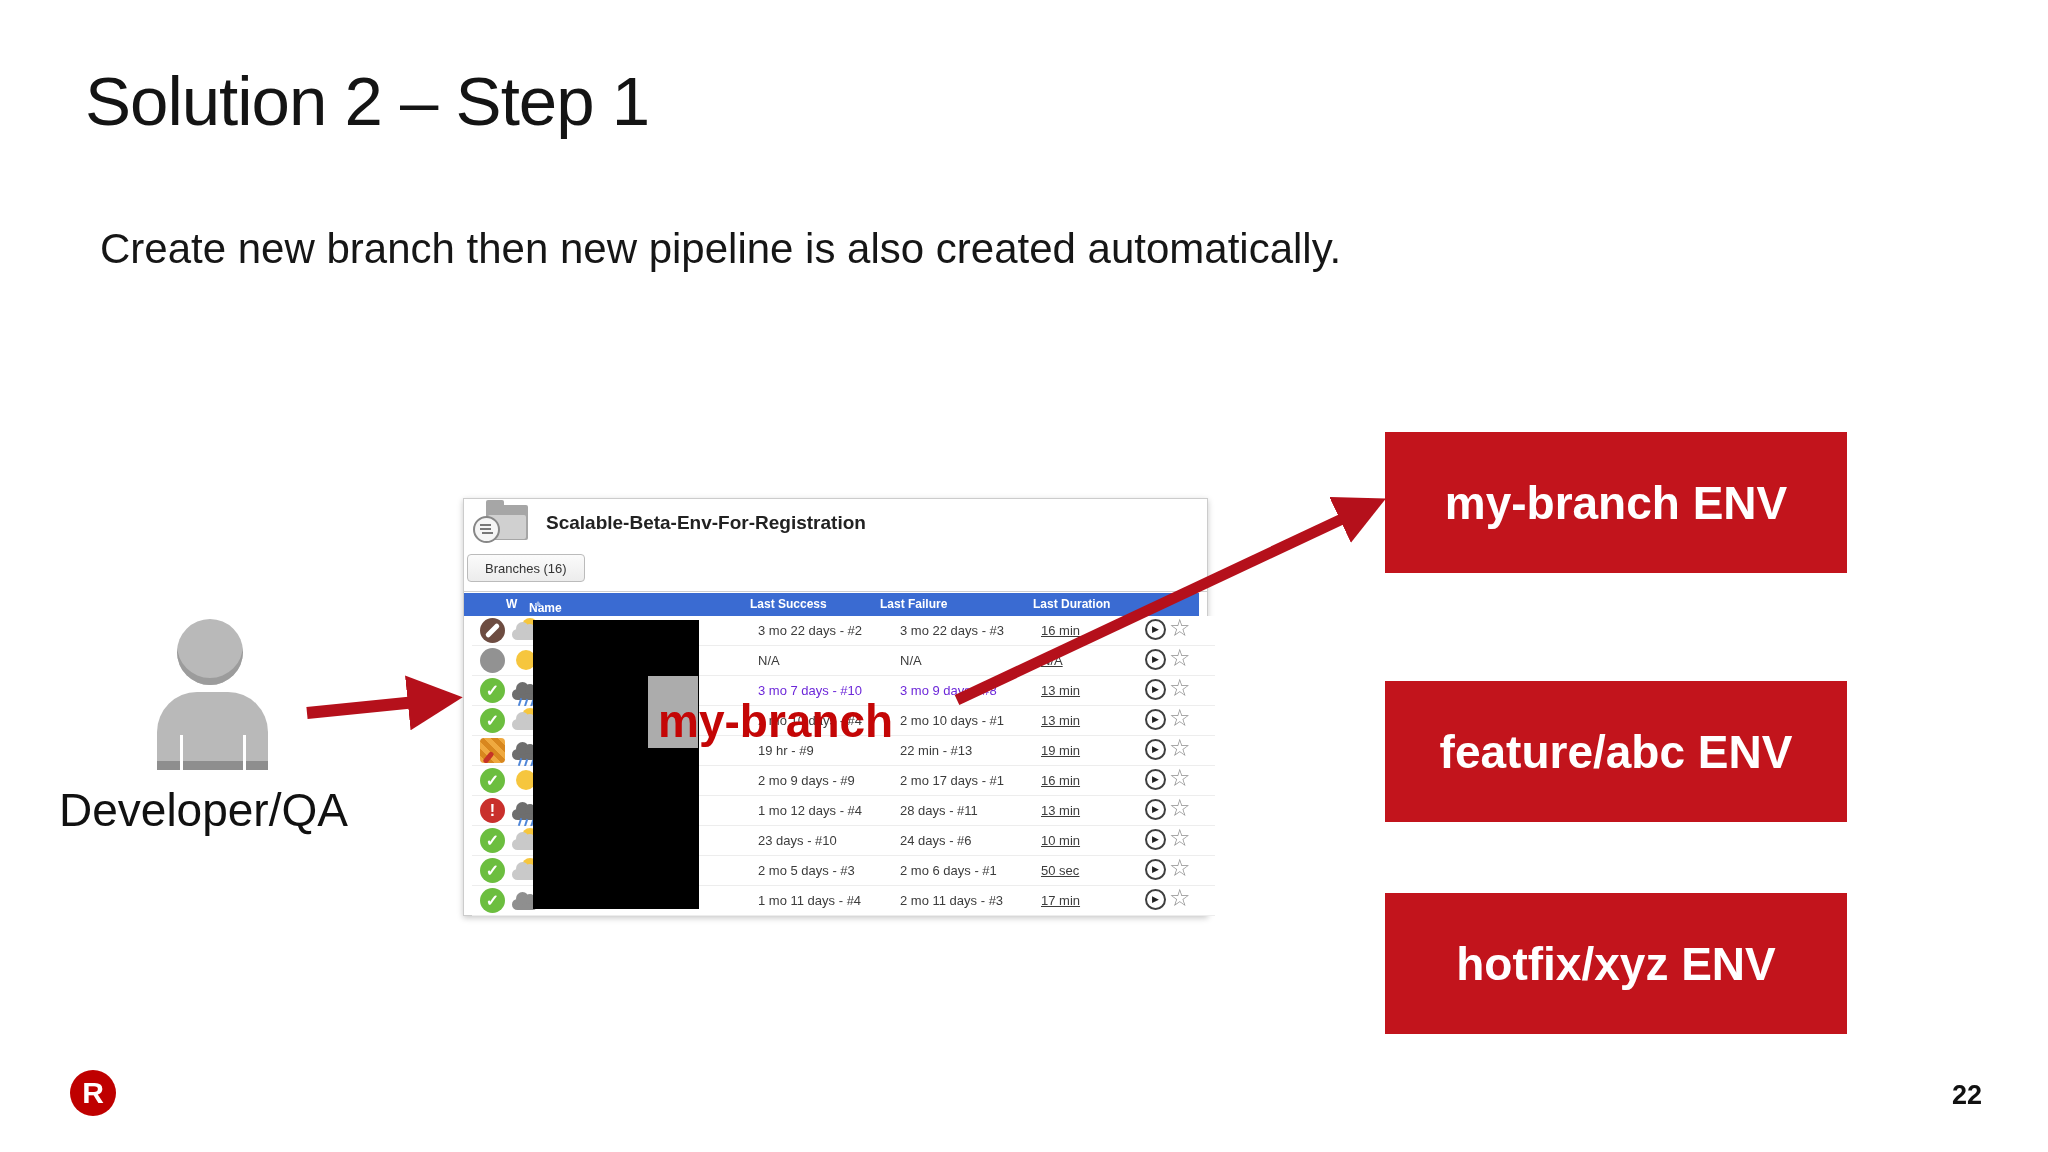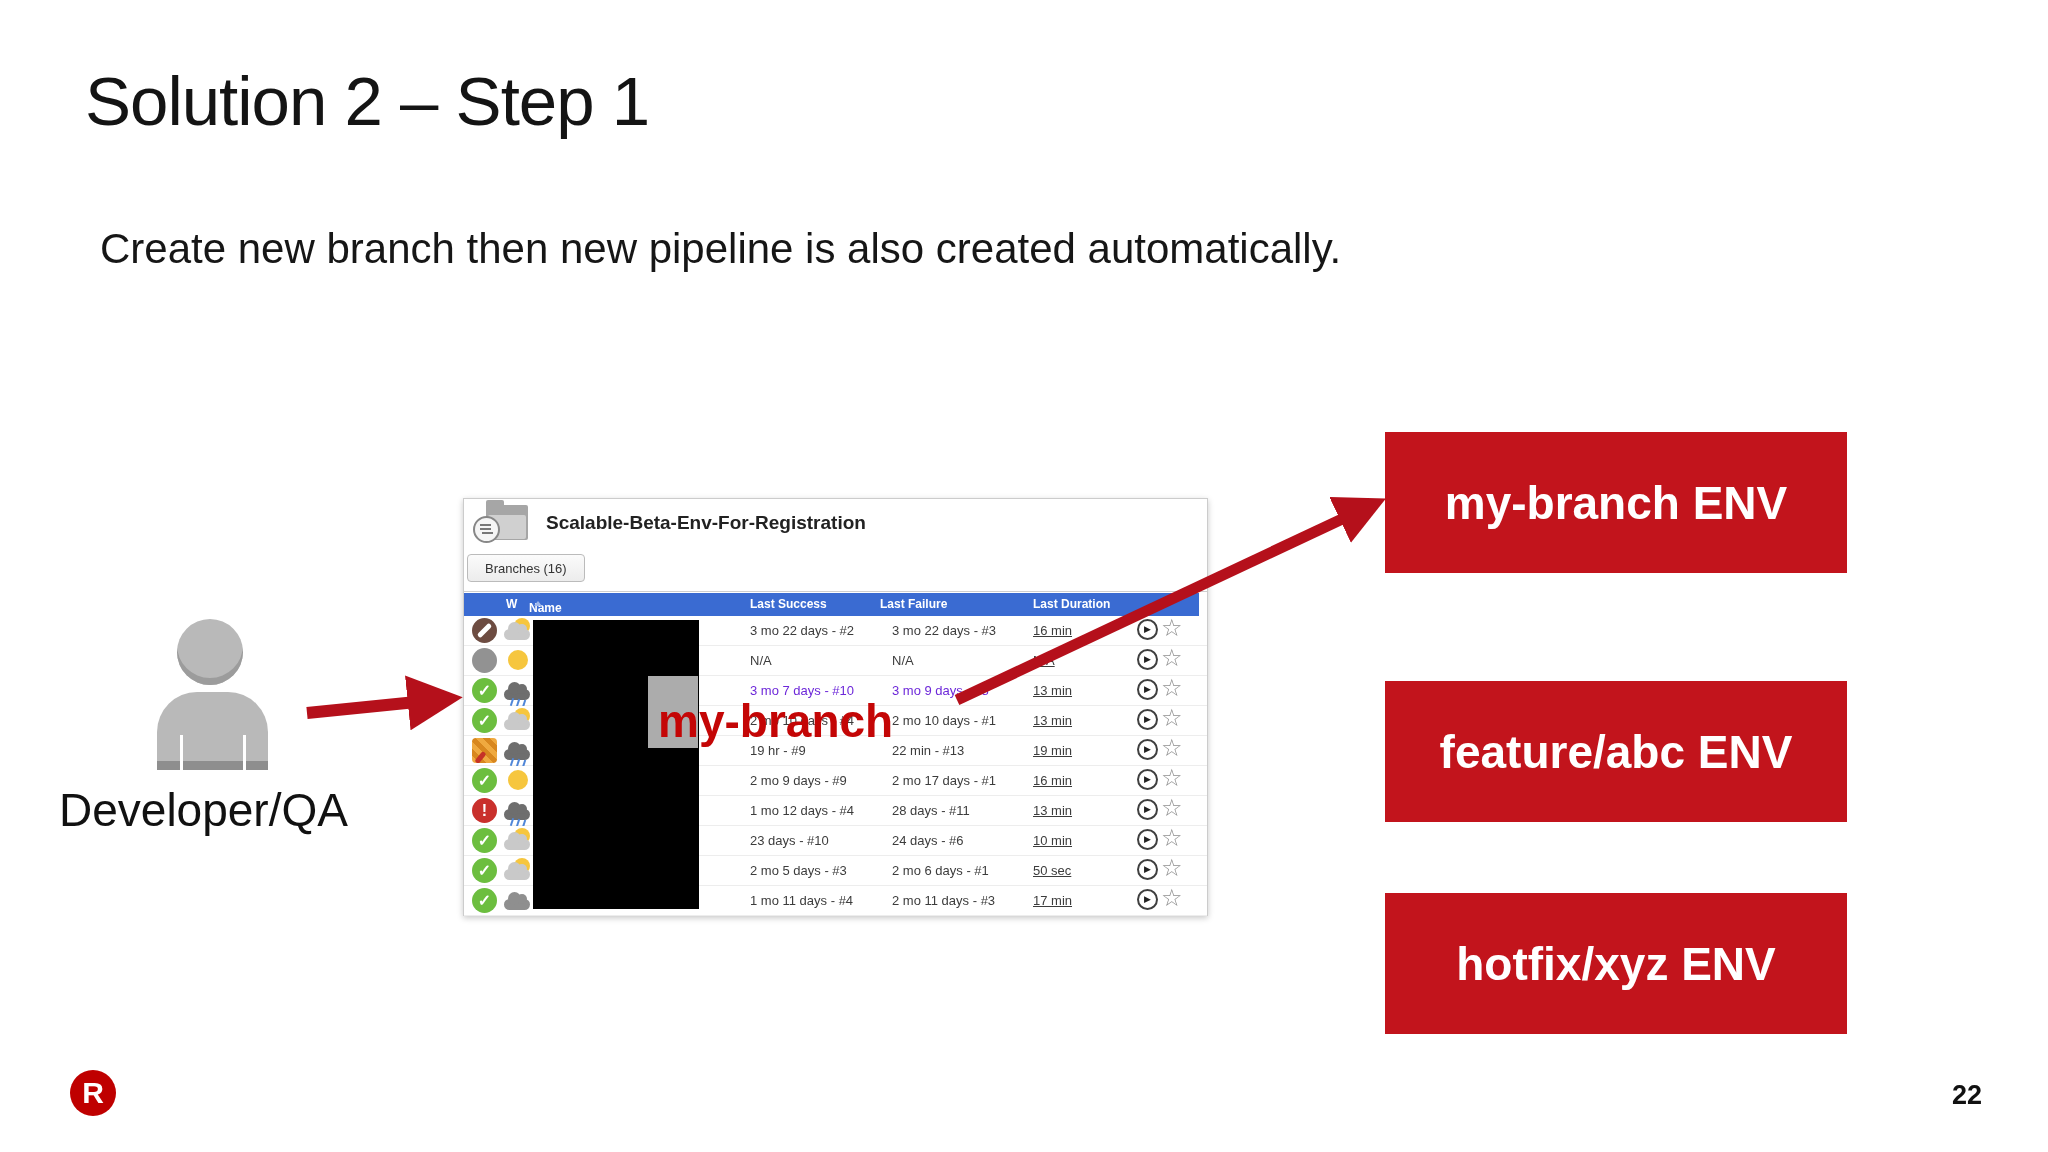--- a/index.html
+++ b/index.html
@@ -40,21 +40,21 @@
                  box-shadow:0 4px 0 #777,2px 8px 0 #777;}
   .jtitle{position:absolute;left:82px;top:13px;font-size:19px;font-weight:bold;color:#222;white-space:nowrap;}
   .btab{position:absolute;left:3px;top:55px;height:26px;padding:0 17px;background:linear-gradient(#fbfbfb,#ececec);
         border:1px solid #bbb;border-radius:4px;font-size:13px;color:#333;display:flex;align-items:center;}
   .tabline{position:absolute;left:0;top:92px;width:100%;height:1px;background:#cfcfcf;}
   .thead{position:absolute;left:0;top:94px;width:735px;height:23px;background:var(--jenkins-header-blue,#3A6BD2);}
   .thead span{position:absolute;top:4px;font-size:12px;font-weight:bold;color:#fff;white-space:nowrap;}
   .h-w{left:42px;}.h-name{left:65px;}.h-ls{left:286px;}.h-lf{left:416px;}.h-ld{left:569px;}
   .sort{display:inline-block;margin-left:5px;width:0;height:0;border-left:4px solid transparent;
         border-right:4px solid transparent;border-bottom:5px solid #9db7ec;vertical-align:middle;}
-  .rows{position:absolute;left:0;top:117px;width:100%;}
+  .rows{position:absolute;left:8px;top:117px;width:100%;}
   .brow{position:relative;height:29px;border-bottom:1px solid #ededed;background:#fff;}
   .cell{position:absolute;top:7px;font-size:13px;color:#3c3c3c;white-space:nowrap;}
   .grayed .c-success,.grayed .c-failure{color:#6d28d9;}
   .c-success{left:286px;}.c-failure{left:428px;}.c-duration{left:569px;text-decoration:underline;}
 
   .ball{position:absolute;left:8px;top:2px;width:25px;height:25px;border-radius:50%;
         display:flex;align-items:center;justify-content:center;color:#fff;font-weight:bold;font-size:16px;line-height:1;}
   .ball.success{background:var(--success-green,#6CBE3F);}
   .ball.failed{background:var(--fail-red,#C9302C);}
   .ball.not-built{background:#929292;}

